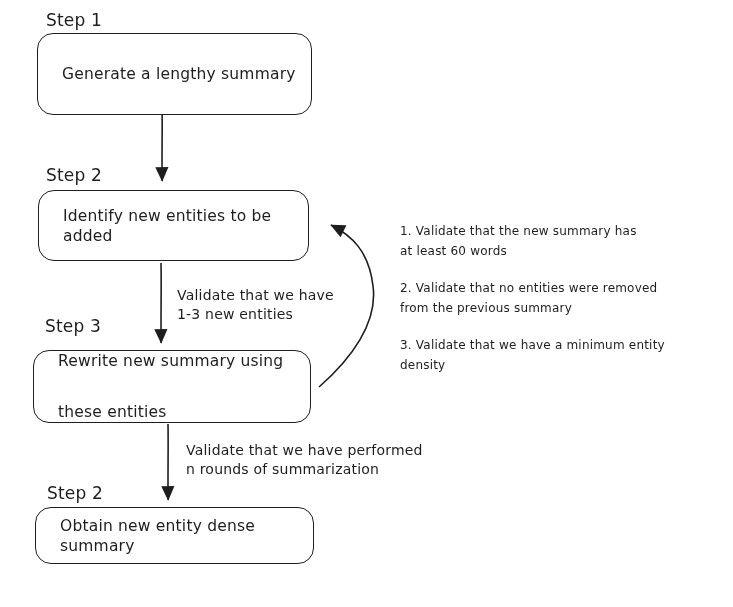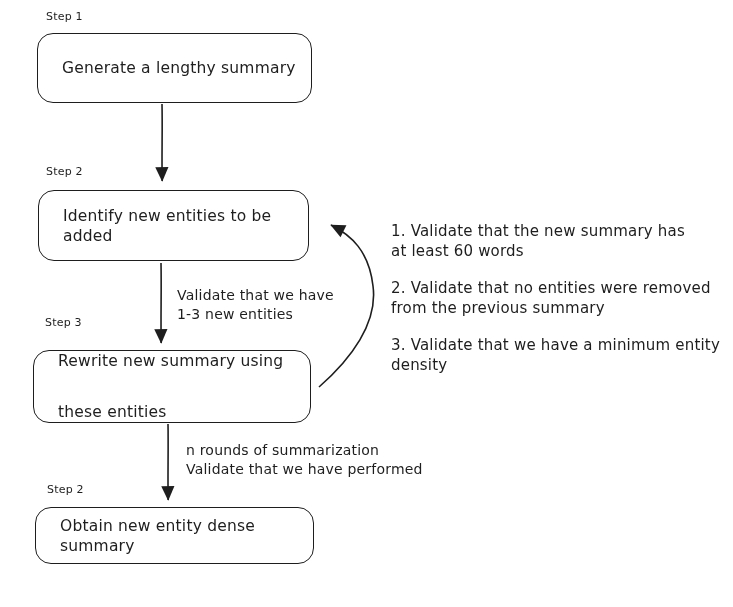--- a/index.html
+++ b/index.html
@@ -2,50 +2,50 @@
 <html><head>
 <meta charset="utf-8">
 <style>
   html,body{margin:0;padding:0;background:#ffffff;}
   .canvas{
     position:relative;width:733px;height:607px;background:#ffffff;
     font-family:"DejaVu Sans",sans-serif;color:#1e1e1e;overflow:hidden;
   }
   svg.edges{position:absolute;left:0;top:0;}
   .edge{fill:none;stroke:#1e1e1e;stroke-width:1.6px;}
-  .step-label{position:absolute;font-size:11px;letter-spacing:.2px;}
+  .step-label{position:absolute;font-size:17px;letter-spacing:.2px;}
   .node{
     position:absolute;border:1.6px solid #1e1e1e;border-radius:16px;
     display:flex;flex-direction:column;justify-content:center;
     padding-left:24px;box-sizing:border-box;background:#ffffff;
     font-size:15.5px;line-height:20px;letter-spacing:.2px;
   }
   .edge-label{position:absolute;font-size:14px;line-height:19px;letter-spacing:.2px;}
-  .notes{position:absolute;left:391px;top:221px;width:330px;font-size:15px;line-height:20px;letter-spacing:.2px;}
+  .notes{position:absolute;left:400px;top:221px;width:330px;font-size:12px;line-height:20px;letter-spacing:.2px;}
   .note{margin:0 0 17px 0;}
 </style>
 </head>
 <body>
 
 <div class="canvas">
 
   <svg class="edges" width="733" height="607">
     <defs>
       <marker id="ah" viewBox="0 0 12 12" refX="10.5" refY="6" markerWidth="11" markerHeight="11" orient="auto-start-reverse">
         <path d="M1 1.5 L11 6 L1 10.5 z" fill="#1e1e1e"></path>
       </marker>
     </defs>
     <path class="edge" d="M162 104 C162.6 130 161.6 156 162.2 181" marker-end="url(#ah)"></path>
     <path class="edge" d="M161 263 C161.6 290 160.6 318 161.2 343" marker-end="url(#ah)"></path>
     <path class="edge" d="M168 424 C168.5 450 167.6 476 168.2 500" marker-end="url(#ah)"></path>
     <path class="edge" d="M319 387 C351 359 378 323 373 286 C369 251 351 235 331 225" marker-end="url(#ah)"></path>
   </svg>
 
   <div class="step-label" style="left:46px;top:10px;">Step 1</div>
-  <div class="node" style="left:37px;top:33px;width:275px;height:70px;">
+  <div class="node" style="left:37px;top:33px;width:275px;height:82px;">
     <div>Generate a lengthy summary</div>
   </div>
 
   <div class="step-label" style="left:46px;top:165px;">Step 2</div>
   <div class="node" style="left:38px;top:190px;width:271px;height:71px;">
     <div>Identify new entities to be</div>
     <div>added</div>
   </div>
 
   <div class="step-label" style="left:45px;top:316px;">Step 3</div>
@@ -59,22 +59,22 @@
     <div>Obtain new entity dense</div>
     <div>summary</div>
   </div>
 
   <div class="edge-label" style="left:177px;top:286px;">
     <div>Validate that we have</div>
     <div>1-3 new entities</div>
   </div>
 
   <div class="edge-label" style="left:186px;top:441px;">
+    <div>Validate that we have performed</div>
     <div>n rounds of summarization</div>
-    <div>Validate that we have performed</div>
   </div>
 
   <div class="notes">
     <p class="note">
       <span>1. Validate that the new summary has</span><br>
       <span>at least 60 words</span>
     </p>
     <p class="note">
       <span>2. Validate that no entities were removed</span><br>
       <span>from the previous summary</span>

